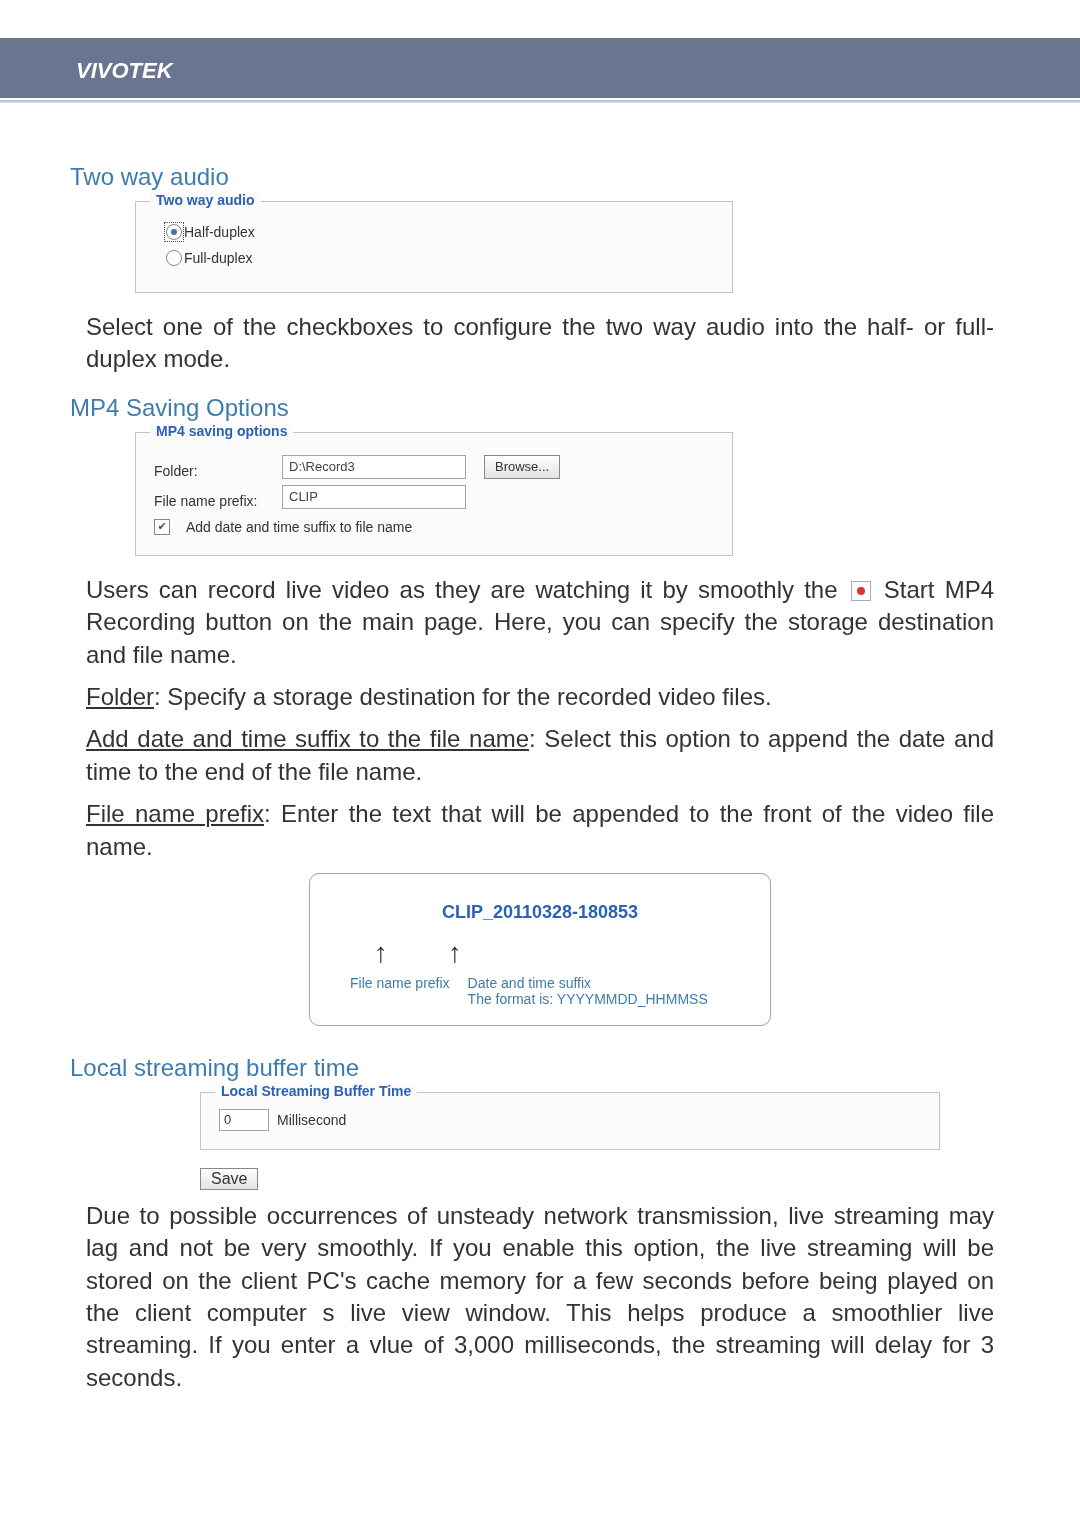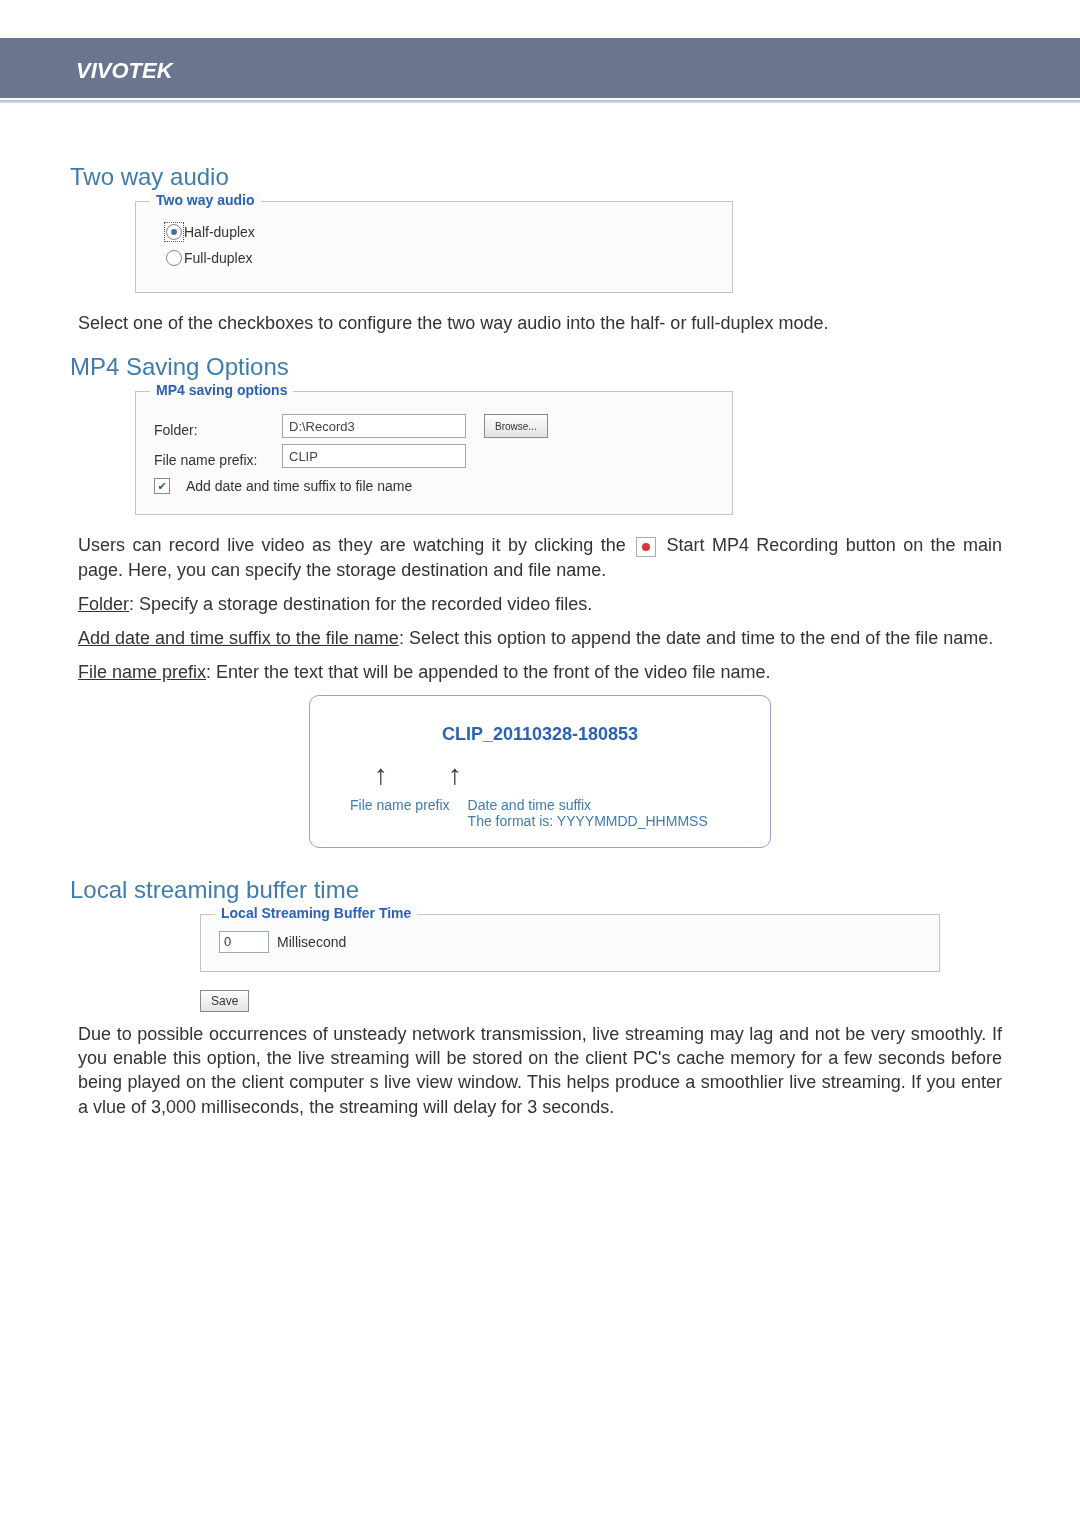--- a/index.html
+++ b/index.html
@@ -10,28 +10,28 @@
   .content{padding:42px 70px 0 70px;}
   .h-section{color:#3e7cae;font-size:24px;margin:18px 0 10px 0;font-weight:normal;}
   .fieldset{border:1px solid #c3c3c3;margin:8px 0 18px 65px;padding:16px 18px 18px 18px;position:relative;background:#fbfbfb;}
   .fieldset.wide{margin-right:0;}
   .fieldset .legend{position:absolute;top:-10px;left:14px;background:#fbfbfb;color:#2b62b4;font-weight:bold;font-size:14px;padding:0 6px;}
   .radio-row{display:flex;align-items:center;font-size:14px;margin:4px 0 6px 10px;}
   .radio{width:14px;height:14px;border:1px solid #888;border-radius:50%;display:inline-flex;align-items:center;justify-content:center;background:#fff;}
   .radio.selected::after{content:"";width:6px;height:6px;border-radius:50%;background:#4a6ea9;display:block;}
   .radio-wrap{border:1px dotted transparent;padding:1px;display:inline-flex;}
   .radio-wrap.focus{border-color:#555;}
-  .body-text{font-size:18px;line-height:1.35;text-align:justify;margin:10px 8px;}
+  .body-text{font-size:24px;line-height:1.35;text-align:justify;margin:10px 16px;}
   .form-row{display:flex;align-items:flex-end;gap:18px;font-size:14px;margin:6px 0;}
   .form-label{min-width:110px;}
   .text-input{border:1px solid #9aa;background:#fff;height:22px;padding:0 6px;font-size:13px;display:inline-flex;align-items:center;color:#444;}
   .text-input.w1{width:170px;}
   .text-input.w2{width:170px;}
-  .btn{border:1px solid #888;background:linear-gradient(#fefefe,#e3e3e3);height:22px;padding:0 10px;font-size:10px;display:inline-flex;align-items:center;cursor:pointer;}
-  .btn.sm{height:20px;font-size:12px;}
+  .btn{border:1px solid #888;background:linear-gradient(#fefefe,#e3e3e3);height:22px;padding:0 10px;font-size:13px;display:inline-flex;align-items:center;cursor:pointer;}
+  .btn.sm{height:20px;font-size:16px;}
   .chk-row{display:flex;align-items:center;gap:16px;font-size:14px;margin:10px 0 2px 0;}
   .chk{width:14px;height:14px;border:1px solid #888;background:#fff;display:inline-flex;align-items:center;justify-content:center;font-size:11px;color:#2a6b2a;}
   .chk.checked::after{content:"✔";display:block;line-height:1;}
   .rec-icon{display:inline-flex;width:18px;height:18px;border:1px solid #aab;background:#fff;vertical-align:middle;align-items:center;justify-content:center;margin:0 3px;}
   .rec-icon::after{content:"";width:8px;height:8px;border-radius:50%;background:#d23a3a;}
   u{text-decoration:underline;}
   .callout{border:1px solid #8fa5c9;border-radius:10px;width:380px;margin:10px auto 28px auto;padding:28px 40px 18px 40px;position:relative;background:#fff;}
   .callout .fn{color:#2b62b4;font-weight:bold;font-size:18px;text-align:center;}
   .callout .arrows{display:flex;gap:60px;margin:16px 0 8px 24px;}
   .arrow-up{font-size:28px;line-height:1;}
@@ -90,21 +90,21 @@
         <span class="text-input w2">CLIP</span>
       </div>
 
       <div class="chk-row">
         <span class="chk checked"></span>
         <span>Add date and time suffix to file name</span>
       </div>
     </div>
 
     <p class="body-text">
-      <span>Users can record live video as they are watching it by clicking the </span>
+      <span>Users can record live video as they are watching it by smoothly the </span>
       <span class="rec-icon"></span>
       <span> Start MP4 Recording  button on the main page. Here, you can specify the storage destination and file name.</span>
     </p>
 
     <p class="body-text">
       <u>Folder</u><span>: Specify a storage destination for the recorded video files.</span>
     </p>
 
     <p class="body-text">
       <u>Add date and time suffix to the file name</u><span>: Select this option to append the date and time to the end of the file name.</span>

